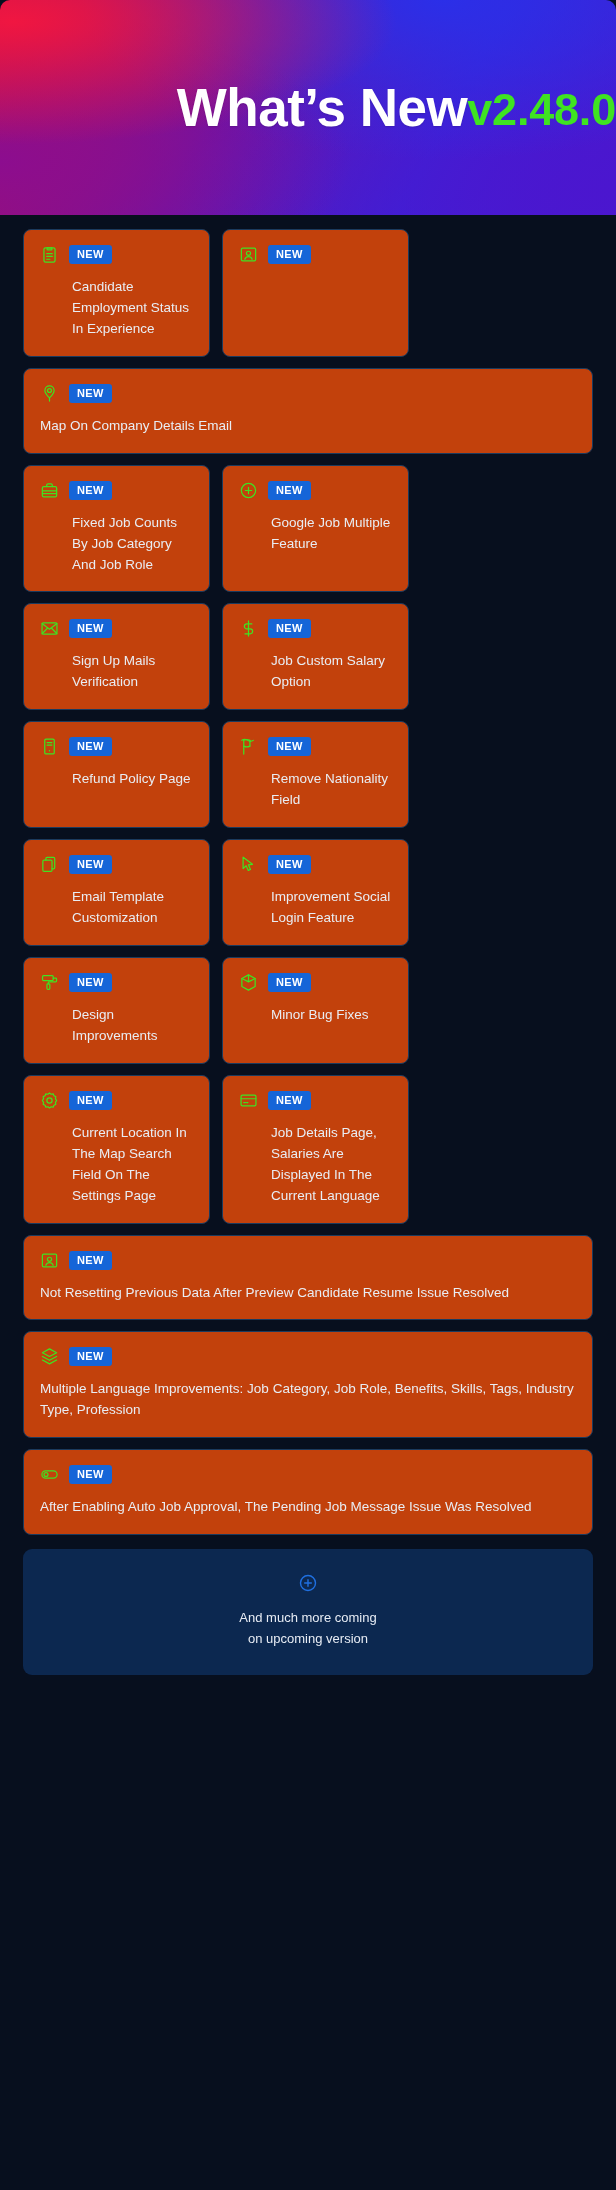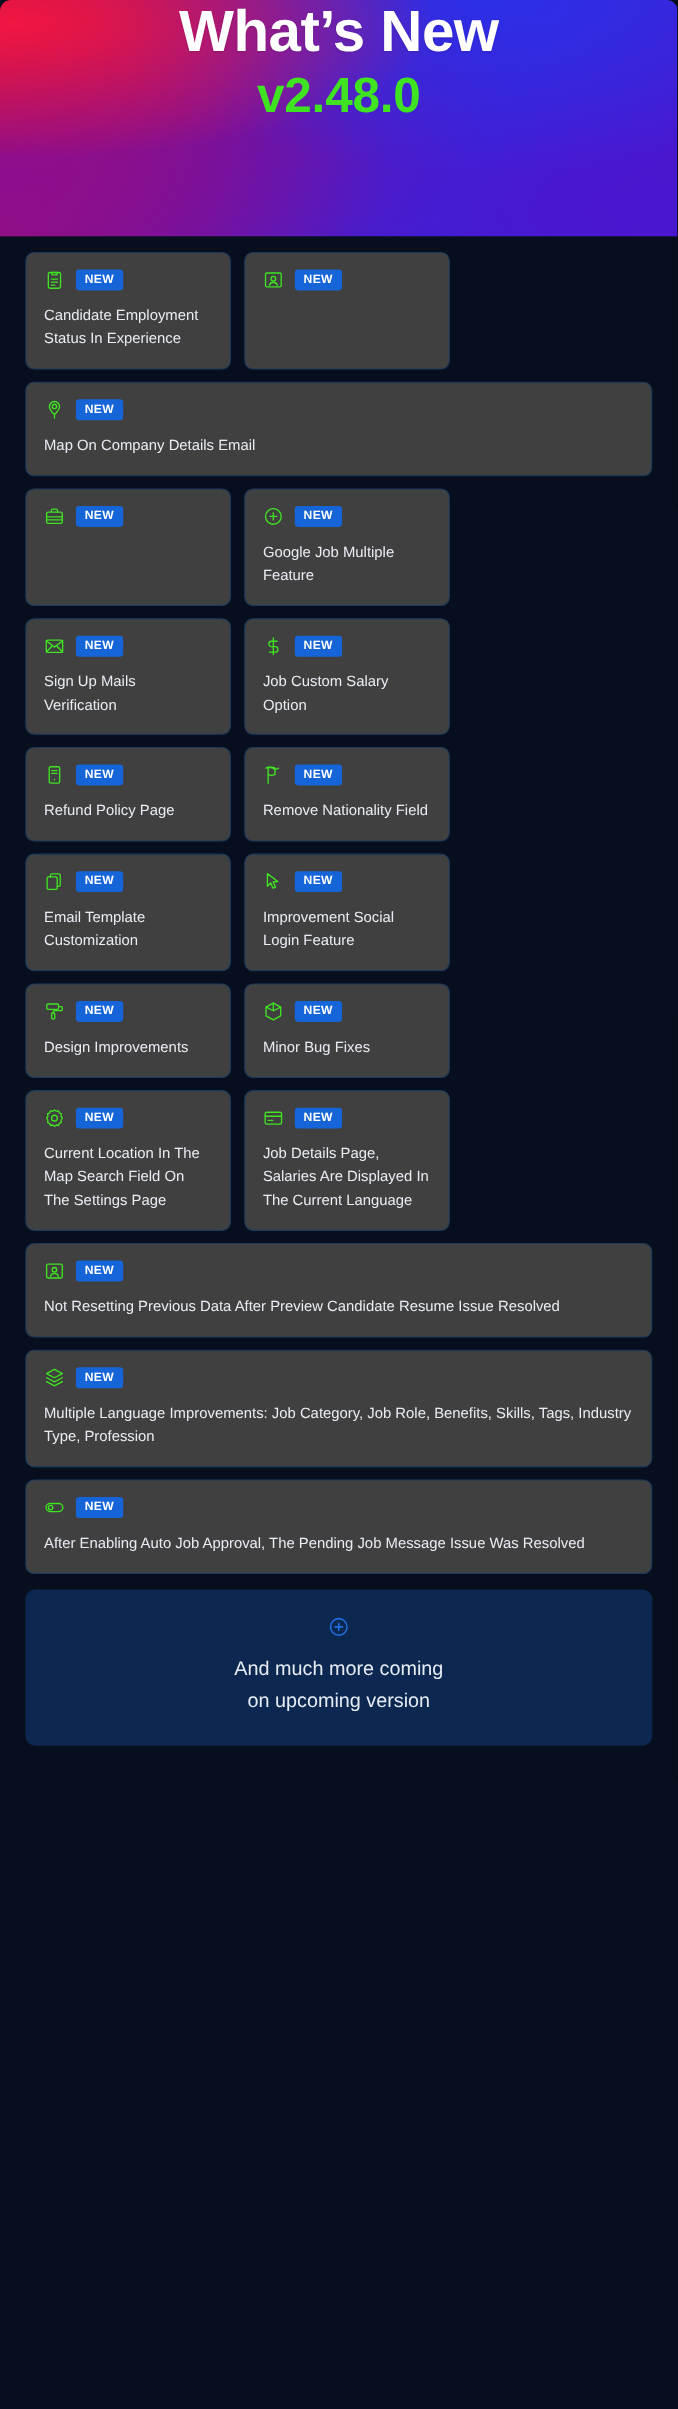--- a/index.html
+++ b/index.html
@@ -22,23 +22,23 @@
     position:relative;
     height:215px;
     border-radius:10px 10px 0 0;
     background:
       radial-gradient(ellipse 120% 110% at 2% 10%,  #f01641 0%, rgba(240,22,65,0) 52%),
       radial-gradient(ellipse 95% 120% at 0% 75%,   #8c0d8f 0%, rgba(140,13,143,0) 60%),
       radial-gradient(ellipse 95% 120% at 72% 0%,   #2b2fe8 0%, rgba(43,47,232,0) 62%),
       radial-gradient(ellipse 110% 130% at 100% 88%,#4b16cf 0%, rgba(75,22,207,0) 65%),
       linear-gradient(118deg, #b5114f 0%, #6d14a4 38%, #3c23d6 70%, #4a19cd 100%);
     display:flex;
-    flex-direction:column;
+    flex-direction:row;
     align-items:center;
-    justify-content:flex-start;
+    justify-content:flex-end;
     overflow:hidden;
   }
   .header-title {
     font-size:53px;
     font-weight:bold;
     color:#ffffff;
     letter-spacing:-0.5px;
     line-height:1.08;
     text-shadow:0 1px 2px rgba(0,0,0,.14);
   }
@@ -53,21 +53,21 @@
 
   
   .cards {
     padding:14px 23px 0 23px;
     display:flex;
     flex-wrap:wrap;
     gap:11px 12px;
     align-content:flex-start;
   }
   .card {
-    background:#404040;
+    background:#c2410c;
     border:1px solid #1b3a5d;
     border-radius:8px;
     padding:15px 16px 16px 16px;
     display:flex;
     flex-direction:column;
   }
   .card.half { width:187px; }
   .card.full { width:100%; }
 
   .card-head {
@@ -91,39 +91,39 @@
     padding:4px 8px 4px 8px;
     border-radius:3px;
     line-height:1;
   }
   .card-title {
     color:#e9edf3;
     font-size:13.5px;
     line-height:1.55;
     font-weight:400;
   }
-  .card.half .card-title { min-height:21px; }
+  .card.half .card-title { min-height:21px;margin-left:32px; }
 
   
   .footer-card {
     margin:14px 23px 24px 23px;
     background:#0c2850;
     border-radius:9px;
     padding:24px 16px 26px 16px;
     display:flex;
     flex-direction:column;
     align-items:center;
     justify-content:center;
     min-height:114px;
   }
   .footer-icon { margin-bottom:14px; }
   .footer-icon svg { display:block; width:20px; height:20px; }
   .footer-text {
     color:#e7ecf4;
-    font-size:18px;
+    font-size:13px;
     line-height:1.62;
     text-align:center;
   }
 </style>
 </head>
 <body>
 
 <div class="page">
 
   <div class="header">
@@ -174,20 +174,21 @@
         <div class="card-head">
           <span class="card-icon">
             <svg viewBox="0 0 24 24" fill="none" stroke="#3fe322" stroke-width="1.55" stroke-linecap="round" stroke-linejoin="round">
               <rect x="3" y="7" width="18" height="13" rx="1.8"></rect>
               <path d="M8.5 7V5.2A1.6 1.6 0 0 1 10.1 3.6h3.8A1.6 1.6 0 0 1 15.5 5.2V7"></path>
               <path d="M3 12.5h18M3 16h18"></path>
             </svg>
           </span>
           <span class="badge">NEW</span>
         </div>
+        <div class="card-title">Fixed Job Counts By Job Category And Job Role</div>
       </div>
       <div class="card half">
         <div class="card-head">
           <span class="card-icon">
             <svg viewBox="0 0 24 24" fill="none" stroke="#3fe322" stroke-width="1.55" stroke-linecap="round" stroke-linejoin="round">
               <circle cx="12" cy="12" r="9"></circle>
               <path d="M12 8v8M8 12h8"></path>
             </svg>
           </span>
           <span class="badge">NEW</span>

